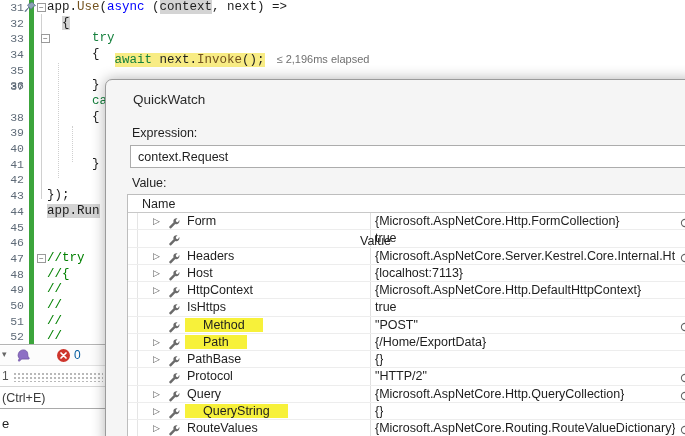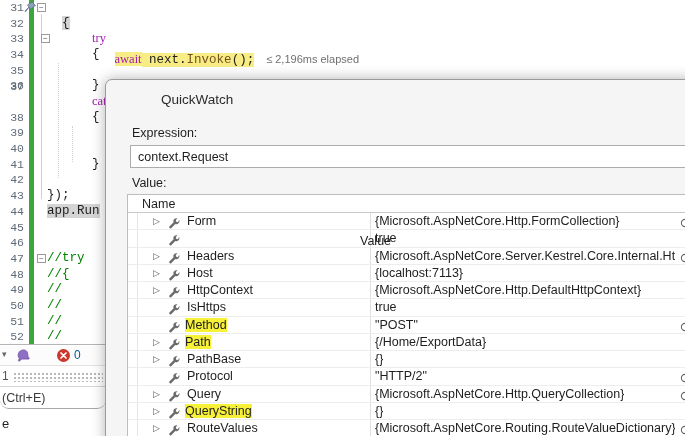--- a/index.html
+++ b/index.html
@@ -26,21 +26,21 @@
     border:1px solid #9a9a9a; font-size:8px; line-height:7px; text-align:center;
     color:#5a5a5a; font-family:"Liberation Mono", monospace;
   }
   #code-lines { position:absolute; left:47px; top:0; right:0; height:352px; }
   .code-line {
     position:absolute; left:0; white-space:pre;
     font-family:"Liberation Mono", monospace; font-size:12.5px; line-height:15.68px;
     color:#1e1e1e;
   }
   .code-line .k  { color:#0000ff; }
-  .code-line .c  { color:#a21caf;font-family:Liberation Serif, serif; }
+  .code-line .c  { color:#15803d; }
   .code-line .m  { color:#74531f; }
   .code-line .cm { color:#008000; }
   .code-line .sym { background:#d4d4d4; }
   .code-line .cur { background:#f8ec84; }
   .perftip { font-family:"Liberation Sans", sans-serif; font-size:11px; color:#707070; margin-left:12px; }
   .pin-icon { position:absolute; left:23px; width:15px; height:14px; }
 
   
   #bottom-strip { position:absolute; left:0; top:344px; width:106px; bottom:0; z-index:2; background:#fff; border-top:1px solid #b5b5b5; }
   #mini-toolbar { position:absolute; left:0; top:1px; width:100%; height:20px; background:#fcfcfc; border-bottom:1px solid #e2e2e2; }
@@ -49,32 +49,32 @@
   #error-badge { position:absolute; left:57px; top:3px; width:13px; height:13px; border-radius:50%; background:#ce352c; }
   #error-badge svg { position:absolute; inset:0; }
   #error-count { position:absolute; left:74px; top:2px; font-size:12px; color:#005a9e; }
   #grip-row { position:absolute; left:0; top:22px; width:100%; height:20px; background:#fff; border-bottom:1px solid #d6d6d6; }
   #grip-num { position:absolute; left:2px; top:2px; font-size:12px; color:#555; }
   #grip-dots {
     position:absolute; left:13px; top:5px; width:90px; height:10px;
     background-image:radial-gradient(#b9b9b9 0.8px, transparent 0.9px);
     background-size:4px 4px;
   }
-  #search-row { position:absolute; left:0; top:43px; width:100%; height:21px; background:#fff; border-bottom:1px solid #a9a9a9;border-radius:9px; }
+  #search-row { position:absolute; left:0; top:43px; width:100%; height:21px; background:#fff; border-bottom:1px solid #a9a9a9; }
   #search-hint { position:absolute; left:2px; top:3px; font-size:12.5px; color:#3b3b3b; }
   #partial-row { position:absolute; left:0; top:65px; width:100%; height:27px; background:#fff; }
   #partial-text { position:absolute; left:2px; top:6px; font-size:13px; color:#1e1e1e; }
 
   
   #dialog {
     position:absolute; left:105px; top:79px; width:590px; height:367px;
     background:#f5f5f5; border:1px solid #9b9b9b; border-radius:7px 0 0 0;
     box-shadow:0 0 14px rgba(0,0,0,.30); z-index:5;
   }
-  #dlg-title { position:absolute; left:27px; top:12px; font-size:13.5px; color:#2b2b2b;margin-left:28px; }
+  #dlg-title { position:absolute; left:27px; top:12px; font-size:13.5px; color:#2b2b2b; }
   #expr-label { position:absolute; left:26px; top:46px; font-size:12.5px; }
   #expr-input {
     position:absolute; left:24px; top:65px; width:800px; height:23px;
     background:#fff; border:1px solid #acacac; font-family:"Liberation Sans", sans-serif;
     font-size:12.5px; color:#1e1e1e; padding:0 7px; outline:none;
   }
   #value-label { position:absolute; left:26px; top:96px; font-size:12.5px; }
   #watch-table {
     position:absolute; left:21px; top:114px; width:800px; height:330px;
     background:#fff; border:1px solid #bdbdbd;
@@ -82,21 +82,21 @@
   #tbl-gutterline { position:absolute; left:9px; top:0; bottom:0; border-left:1px solid #e5e5e5; }
   #tbl-colline { position:absolute; left:242px; top:0; bottom:0; border-left:1px solid #e0e0e0; }
   #tbl-header { position:absolute; left:0; top:0; width:100%; height:18px; background:#fff; border-bottom:1px solid #c8c8c8; }
   .hdr-cell { position:absolute; top:2px; font-size:12.5px; color:#1e1e1e; }
   #hdr-name { left:14px; }
   #hdr-value { left:232px;margin-top:37px; }
   .watch-row { position:absolute; left:0; width:100%; height:17.25px; border-bottom:1px solid #ededed; }
   .row-expander { position:absolute; left:25px; top:3px; font-size:9px; color:#555; line-height:10px; }
   .row-wrench { position:absolute; left:40px; top:3px; width:12px; height:12px; }
   .row-name { position:absolute; left:59px; top:1px; font-size:12.5px; white-space:nowrap; }
-  .row-name.hl { background:#f7f13a; padding:0 0; margin-left:-2px; }
+  .row-name.hl { background:#f7f13a; padding:0 18px; margin-left:-2px; }
   .row-value { position:absolute; left:247px; top:1px; font-size:12.5px; white-space:nowrap; max-width:300px; overflow:hidden; }
   .row-mag { position:absolute; left:552px; top:3px; width:12px; height:12px; }
 </style>
 </head>
 <body>
 
 <div id="editor">
   <div id="gutter">
       <div class="line-num" style="top: 0px;">31</div>
       <div class="line-num" style="top: 15.68px;">32</div>
@@ -119,20 +119,21 @@
       <div class="line-num" style="top: 282.24px;">49</div>
       <div class="line-num" style="top: 297.92px;">50</div>
       <div class="line-num" style="top: 313.6px;">51</div>
       <div class="line-num" style="top: 329.28px;">52</div>
     </div>
   <div id="change-bar"></div>
   <div class="outline-vline" style="left:41px; top:14px; height:185px;"></div>
   <div class="indent-guide" style="left:58px; top:63px; height:115px;"></div>
   <div class="indent-guide" style="left:72px; top:126px; height:36px;"></div>
   <div id="code-lines">
+      <div class="code-line" style="top: 0px;"><span>app.</span><span class="m">Use</span><span>(</span><span class="k">async</span><span> (</span><span class="sym">context</span><span>, next) =&gt;</span></div>
       <div class="code-line" style="top: 15.68px;"><span>  </span><span class="sym">{</span></div>
       <div class="code-line" style="top: 31.36px;"><span>      </span><span class="c">try</span></div>
       <div class="code-line" style="top: 47.04px;"><span>      {</span></div>
       <div class="code-line" style="top: 52px;"><span>         </span><span class="c cur">await</span><span class="cur"> next.</span><span class="m cur">Invoke</span><span class="cur">();</span><span class="perftip">≤ 2,196ms elapsed</span></div>
       <div class="code-line" style="top: 78.4px;"><span>      }</span></div>
       <div class="code-line" style="top: 94.08px;"><span>      </span><span class="c">catch</span></div>
       <div class="code-line" style="top: 109.76px;"><span>      {</span></div>
       <div class="code-line" style="top: 125.44px;"></div>
       <div class="code-line" style="top: 141.12px;"></div>
       <div class="code-line" style="top: 156.8px;"><span>      }</span></div>

